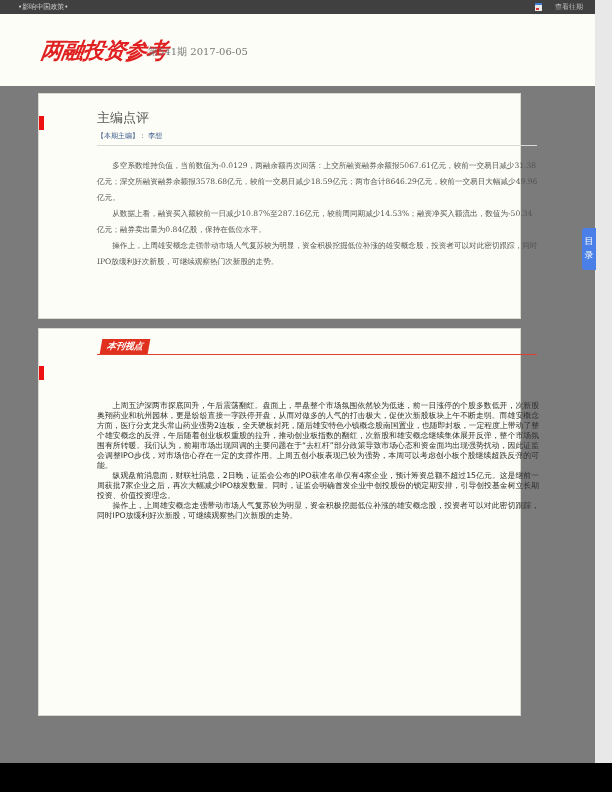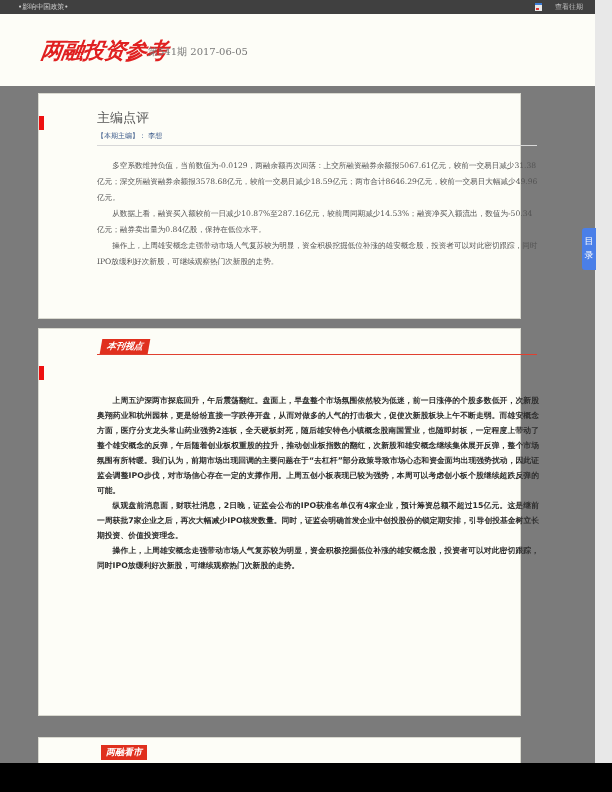--- a/index.html
+++ b/index.html
@@ -30,21 +30,21 @@
     .title1 { position: absolute; left: 58px; top: 15px; font-size: 13px; color: #555; font-family: "DejaVu Serif", serif; }
     .editor { position: absolute; left: 58px; top: 37px; font-size: 7px; color: #3b5a8a; }
     .divider1 { position: absolute; left: 58px; top: 51px; width: 440px; height: 1px; background: #d8d8d8; }
 
     .body1 { position: absolute; left: 58px; top: 64px; width: 442px; font-size: 7.6px; line-height: 16px; color: #555; font-family: "DejaVu Serif", serif; }
     .body1 p { text-indent: 2em; }
 
     .tagrow { position: absolute; left: 58px; top: 10px; width: 440px; height: 16px; border-bottom: 1px solid #e04030; }
     .tag { position: absolute; left: 4px; top: 0; height: 15px; padding: 0 6px; background: #e0301e; color: #fff; font-family: "DejaVu Sans", sans-serif; font-weight: bold; font-style: italic; font-size: 9px; line-height: 15px; transform: skewX(-10deg); }
     .title2 { position: absolute; left: 58px; top: 35px; font-size: 13px; color: #555e6a; font-family: "DejaVu Sans", sans-serif; }
-    .body2 { position: absolute; left: 58px; top: 64px; width: 442px; font-size: 7.8px; line-height: 15px; color: #2e2e2e; font-family: "DejaVu Sans", sans-serif; font-weight: bold; }
+    .body2 { position: absolute; left: 58px; top: 72px; width: 442px; font-size: 7.8px; line-height: 10px; color: #2e2e2e; font-family: "DejaVu Sans", sans-serif; }
     .body2 p { text-indent: 2em; text-align: justify; }
 
     .tag3 { position: absolute; left: 62px; top: 7px; height: 15px; padding: 0 5px; background: #e0301e; color: #fff; font-family: "DejaVu Sans", sans-serif; font-weight: bold; font-style: italic; font-size: 9px; line-height: 15px; }
 
     .toc-btn { position: absolute; left: 582px; top: 228px; width: 14px; height: 42px; background: #4a7fe8; border-radius: 3px 0 0 3px; color: #fff; font-family: "DejaVu Sans", sans-serif; font-size: 9px; line-height: 14px; text-align: center; padding-top: 6px; cursor: pointer; }
 
     .bottom-black { position: absolute; left: 0; top: 763px; width: 612px; height: 29px; background: #000; }
   </style>
 </head>
 <body>
@@ -81,23 +81,20 @@
       <span class="tag">本刊视点</span>
     </div>
     <div class="redmark" style="top:37px"></div>
     <div class="body2">
       <p>上周五沪深两市探底回升，午后震荡翻红。盘面上，早盘整个市场氛围依然较为低迷，前一日涨停的个股多数低开，次新股奥翔药业和杭州园林，更是纷纷直接一字跌停开盘，从而对做多的人气的打击极大，促使次新股板块上午不断走弱。而雄安概念方面，医疗分支龙头常山药业强势2连板，全天硬板封死，随后雄安特色小镇概念股南国置业，也随即封板，一定程度上带动了整个雄安概念的反弹，午后随着创业板权重股的拉升，推动创业板指数的翻红，次新股和雄安概念继续集体展开反弹，整个市场氛围有所转暖。我们认为，前期市场出现回调的主要问题在于“去杠杆”部分政策导致市场心态和资金面均出现强势扰动，因此证监会调整IPO步伐，对市场信心存在一定的支撑作用。上周五创小板表现已较为强势，本周可以考虑创小板个股继续超跌反弹的可能。</p>
       <p>纵观盘前消息面，财联社消息，2日晚，证监会公布的IPO获准名单仅有4家企业，预计筹资总额不超过15亿元。这是继前一周获批7家企业之后，再次大幅减少IPO核发数量。同时，证监会明确首发企业中创投股份的锁定期安排，引导创投基金树立长期投资、价值投资理念。</p>
       <p>操作上，上周雄安概念走强带动市场人气复苏较为明显，资金积极挖掘低位补涨的雄安概念股，投资者可以对此密切跟踪，同时IPO放缓利好次新股，可继续观察热门次新股的走势。</p>
     </div>
   </div>
 
-  <div class="card card3">
-    <span class="tag3">两融看市</span>
-  </div>
 
   <div class="scroll-track"></div>
 
   <div class="toc-btn">
     <div>目</div>
     <div>录</div>
   </div>
 </div>
 
 <div class="bottom-black"></div>

